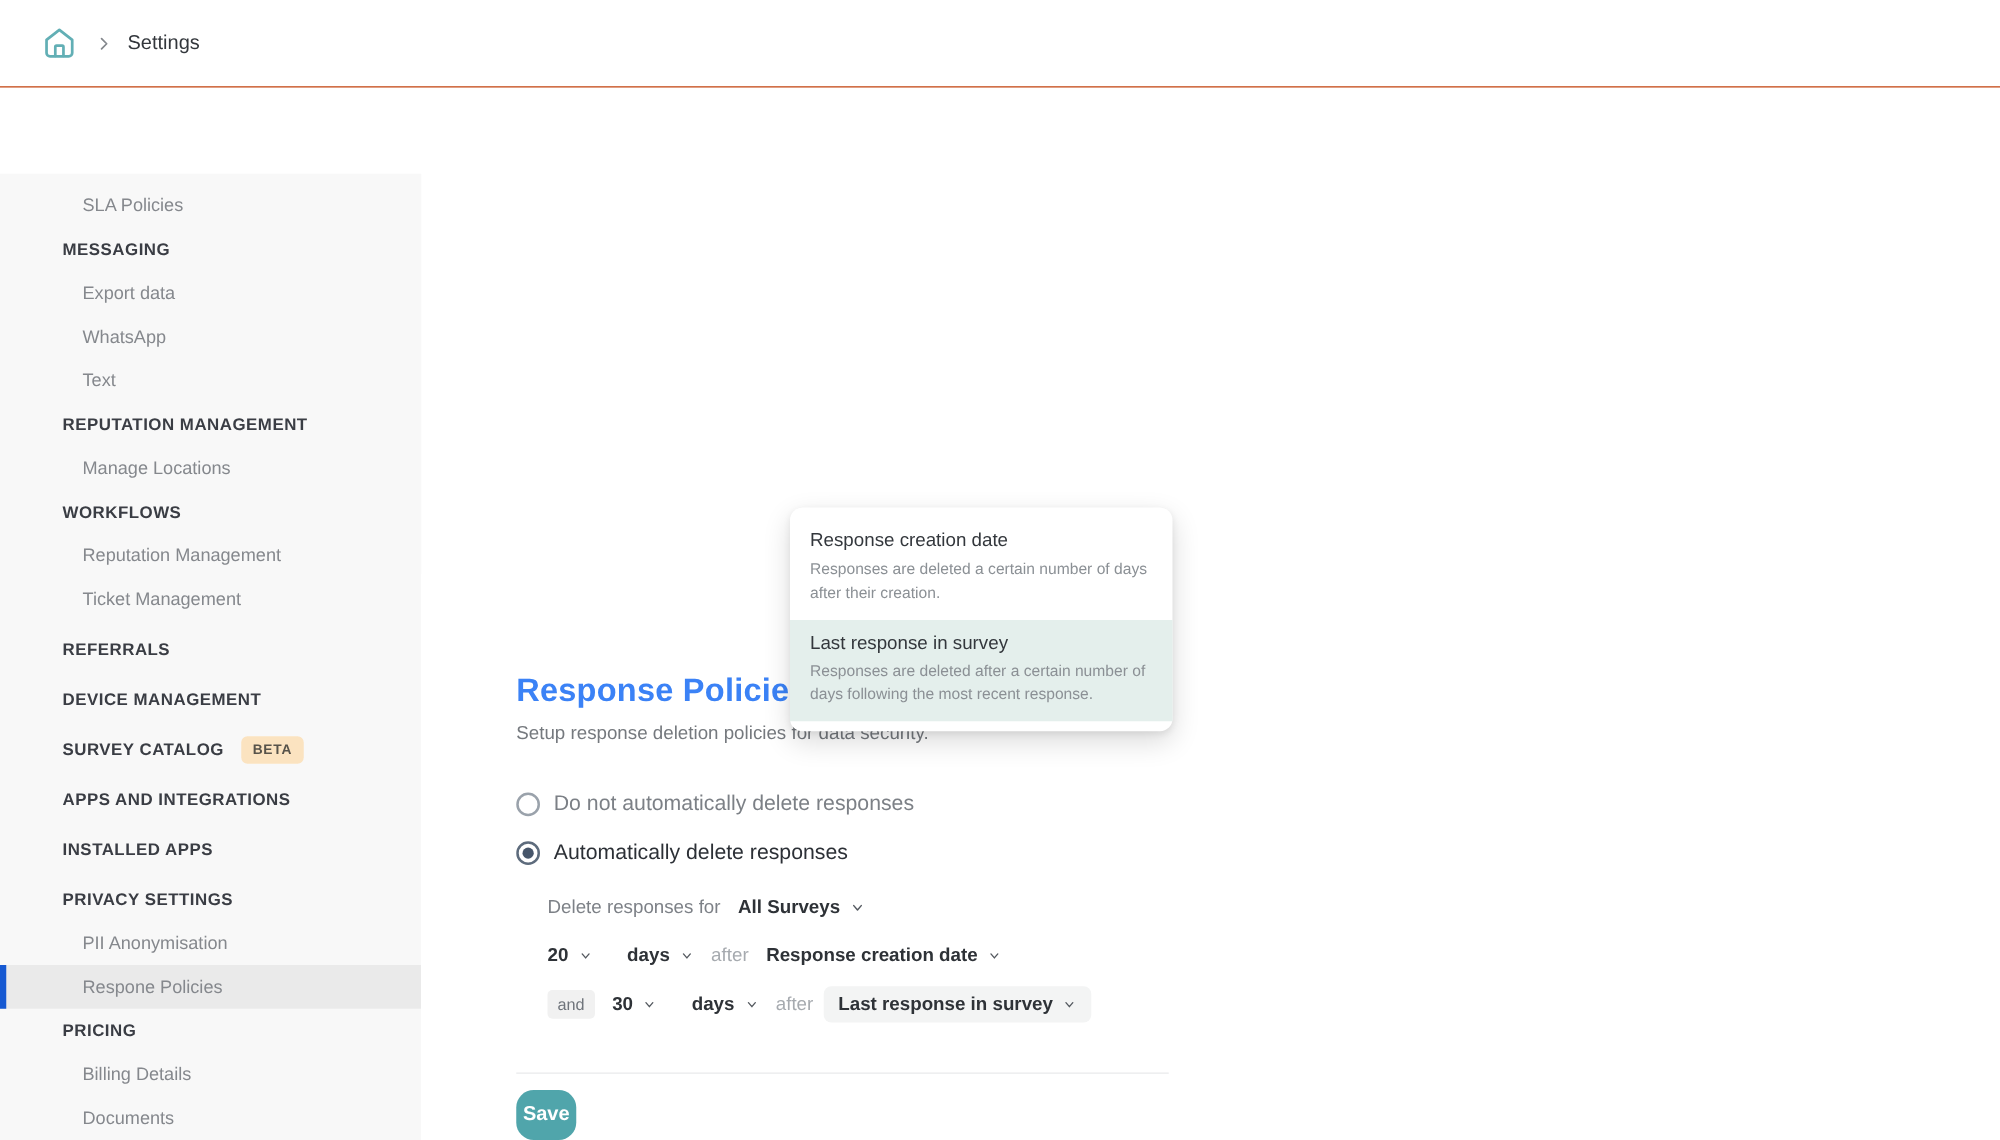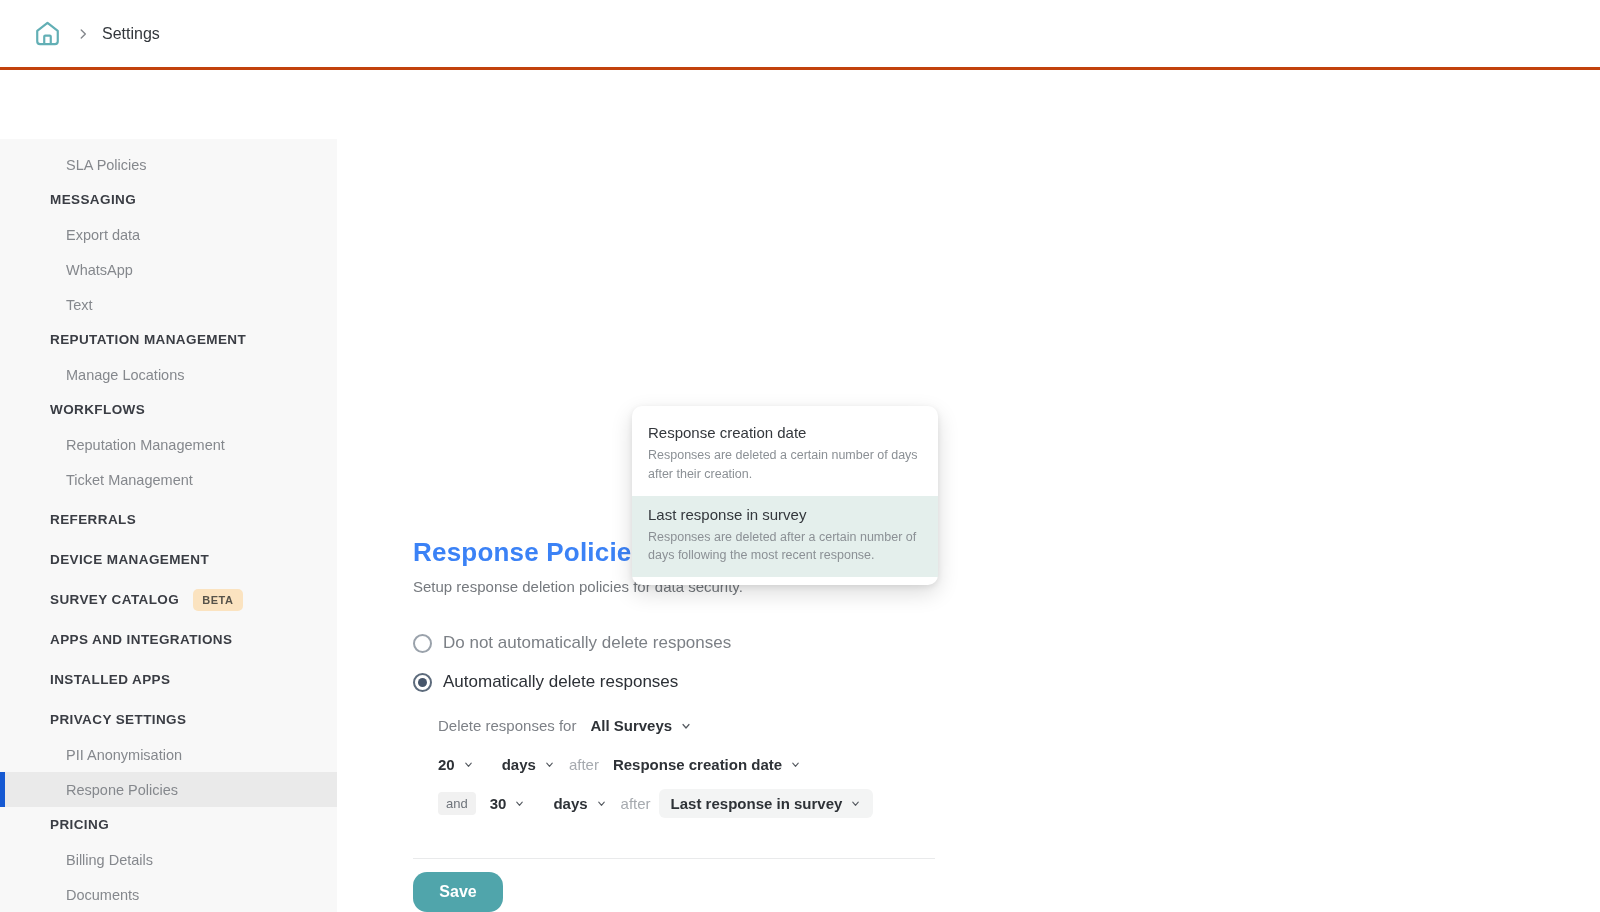--- a/index.html
+++ b/index.html
@@ -11,21 +11,21 @@
     position: relative;
   }
 
   
   .header {
     height: 70px;
     display: flex;
     align-items: center;
     padding-left: 33px;
     background: #ffffff;
-    border-bottom: 3px solid #c2410c;
+    border-bottom: 1px solid #c2410c;
   }
   .home-btn { display: flex; align-items: center; cursor: pointer; }
   .crumb-chevron { margin: 0 12px 0 14px; display: flex; align-items: center; }
   .crumb-label { font-size: 16px; color: #33373c; }
 
   
   .shell { display: flex; height: 842px; align-items: flex-end; }
 
   
   .sidebar {
@@ -99,21 +99,21 @@
     background: #f1f1f1; color: #6f747b;
     font-size: 13px; padding: 4px 8px; border-radius: 4px;
   }
   .sp14 { width: 14px; flex-shrink: 0; }
   .sp8 { width: 8px; flex-shrink: 0; }
 
   .divider { width: 522px; height: 1px; background: #e9eaeb; margin-top: 40px; }
 
   .save-btn {
     margin-top: 13px;
-    width: 90px; height: 40px;
+    width: 48px; height: 40px;
     background: #50a5ab;
     border: none; border-radius: 14px;
     color: #ffffff; font-size: 16px; font-weight: 700;
     font-family: "Liberation Sans", sans-serif;
     cursor: pointer;
     display: flex; align-items: center; justify-content: center;
   }
 
   
   .dropdown-panel {

